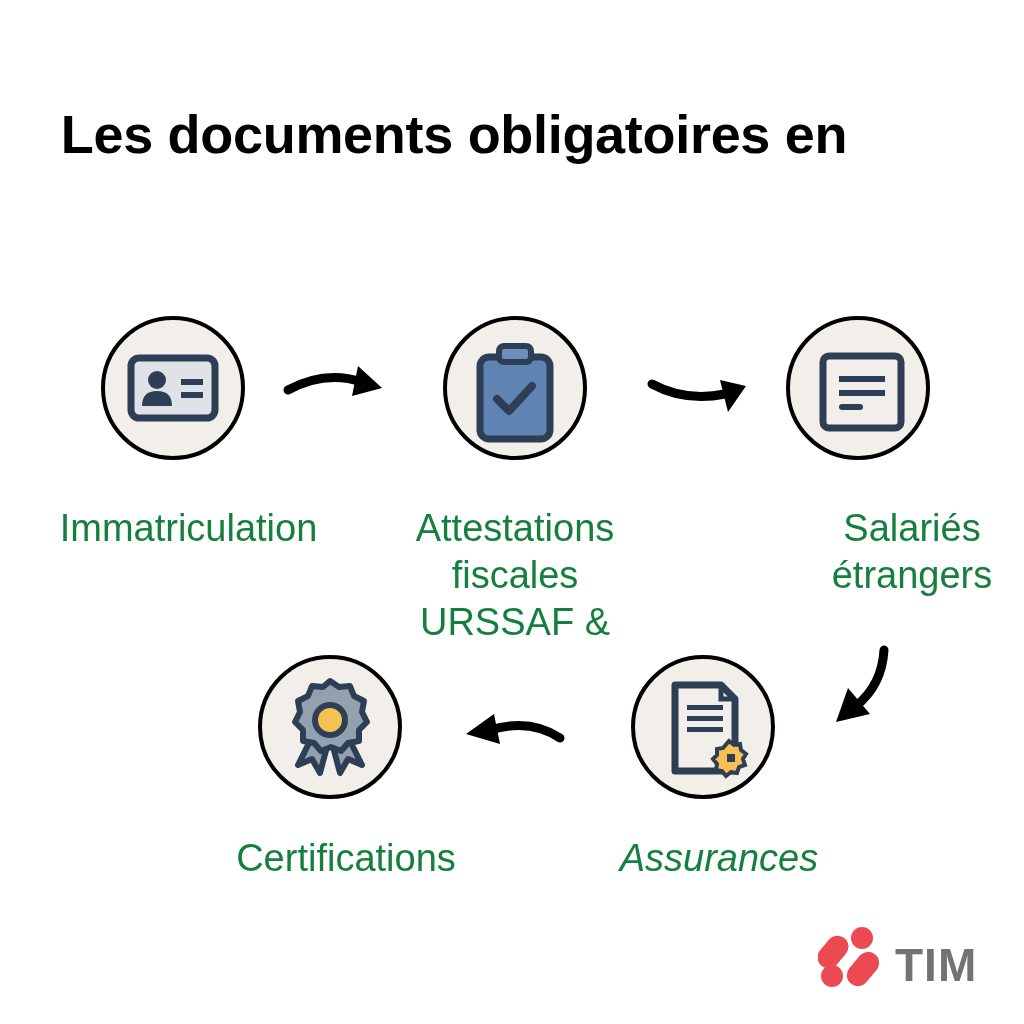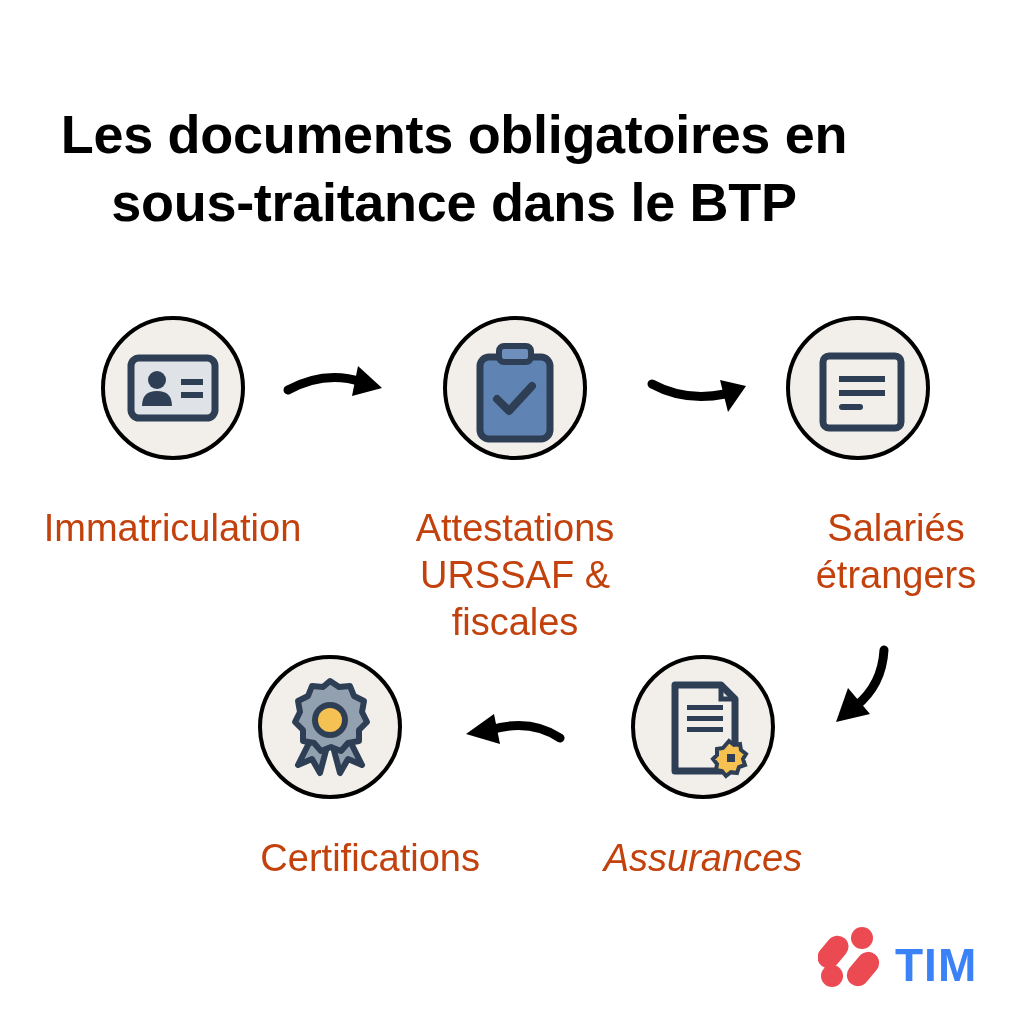--- a/index.html
+++ b/index.html
@@ -4,32 +4,31 @@
 <style>
   html, body { margin:0; padding:0; }
   body { width:1024px; height:1024px; background:#ffffff; position:relative; overflow:hidden;
          font-family:"Liberation Sans", sans-serif; color:#000; }
   .title { position:absolute; left:0; top:100px; width:908px; text-align:center;
            font-weight:bold; font-size:54px; line-height:68px; letter-spacing:-0.3px; }
   .title span { display:block; }
   .node { position:absolute; width:144px; height:144px; border-radius:50%;
           background:#f2efeb; border:4px solid #000; box-sizing:border-box; }
   .node svg { position:absolute; left:0; top:0; width:136px; height:136px; }
-  .label { position:absolute; text-align:center; font-size:38px; line-height:47px; color:#c2410c; }
+  .label { position:absolute; text-align:center; font-size:38px; line-height:47px; color:#15803d;margin-left:16px; }
   .label span { display:block; }
   .arrow { position:absolute; }
   .logo { position:absolute; left:818px; top:920px; width:170px; height:70px; }
-  .logo-text { position:absolute; left:895px; top:935px; font-size:46px; font-weight:bold; line-height:60px; color:#3b82f6; letter-spacing:1px; }
+  .logo-text { position:absolute; left:895px; top:935px; font-size:46px; font-weight:bold; line-height:60px; color:#737373; letter-spacing:1px; }
 </style>
 </head>
 <body>
 
 <div class="title">
   <span>Les documents obligatoires en</span>
-  <span>sous-traitance dans le BTP</span>
 </div>
 
 <div class="node" style="left:101px; top:316px;">
   <svg viewBox="0 0 136 136">
     <rect x="26" y="38" width="84" height="60" rx="8" fill="#dfe2e6" stroke="#2e3f55" stroke-width="7"></rect>
     <circle cx="52" cy="60" r="9" fill="#2e3f55"></circle>
     <path d="M37 86 Q37 71 52 71 Q67 71 67 86 Z" fill="#2e3f55"></path>
     <rect x="76" y="59" width="22" height="6" fill="#2e3f55"></rect>
     <rect x="76" y="72" width="22" height="6" fill="#2e3f55"></rect>
   </svg>
@@ -43,24 +42,24 @@
   <path d="M78 6 L102 28 L72 36 Z" fill="#000"></path>
 </svg>
 
 <div class="node" style="left:443px; top:316px;">
   <svg viewBox="0 0 136 136">
     <rect x="33" y="37" width="70" height="82" rx="9" fill="#5f84b3" stroke="#2e3f55" stroke-width="7"></rect>
     <rect x="52" y="26" width="32" height="16" rx="5" fill="#6e8fbb" stroke="#2e3f55" stroke-width="6"></rect>
     <path d="M50 79 L62 91 L85 66" fill="none" stroke="#2e3f55" stroke-width="8" stroke-linecap="round" stroke-linejoin="round"></path>
   </svg>
 </div>
-<div class="label" style="left:365px; top:505px; width:300px;">
+<div class="label" style="left:349px; top:505px; width:300px;">
   <span>Attestations</span>
+  <span>fiscales</span>
   <span>URSSAF &amp;</span>
-  <span>fiscales</span>
 </div>
 
 <svg class="arrow" style="left:640px; top:370px;" width="115" height="45" viewBox="0 0 115 45">
   <path d="M12 14 Q45 32 85 24" fill="none" stroke="#000" stroke-width="9" stroke-linecap="round"></path>
   <path d="M80 10 L106 16 L88 42 Z" fill="#000"></path>
 </svg>
 
 <div class="node" style="left:786px; top:316px;">
   <svg viewBox="0 0 136 136">
     <rect x="33" y="36" width="78" height="72" rx="6" fill="#f2efeb" stroke="#2e3f55" stroke-width="7"></rect>
@@ -101,21 +100,21 @@
 
 <div class="node" style="left:258px; top:655px;">
   <svg viewBox="0 0 136 136">
     <path d="M52 74 L36 106 L50 100 L58 114 L66 84 Z" fill="#93a0af" stroke="#2e3f55" stroke-width="6" stroke-linejoin="round"></path>
     <path d="M84 74 L100 106 L86 100 L78 114 L70 84 Z" fill="#93a0af" stroke="#2e3f55" stroke-width="6" stroke-linejoin="round"></path>
     <path d="M68 22 l9 6 l11 -1 l4 10 l10 5 l-2 11 l5 10 l-8 8 l0 11 l-11 2 l-7 8 l-10 -4 l-10 4 l-7 -8 l-11 -2 l0 -11 l-8 -8 l5 -10 l-2 -11 l10 -5 l4 -10 l11 1 z" fill="#93a0af" stroke="#2e3f55" stroke-width="6" stroke-linejoin="round"></path>
     <circle cx="68" cy="61" r="18" fill="#2e3f55"></circle>
     <circle cx="68" cy="61" r="12" fill="#f4c152"></circle>
   </svg>
 </div>
-<div class="label" style="left:180px; top:835px; width:300px;text-align:right;">
+<div class="label" style="left:180px; top:835px; width:300px;">
   <span>Certifications</span>
 </div>
 
 <svg class="logo" viewBox="0 0 170 70">
   <g transform="translate(0,0)">
     <rect x="4" y="14" width="22" height="36" rx="11" fill="#ec4a52" transform="rotate(40 15 32)"></rect>
     <circle cx="44" cy="18" r="11" fill="#ec4a52"></circle>
     <circle cx="14" cy="56" r="11" fill="#ec4a52"></circle>
     <rect x="34" y="30" width="22" height="38" rx="11" fill="#ec4a52" transform="rotate(40 45 49)"></rect>
   </g>

